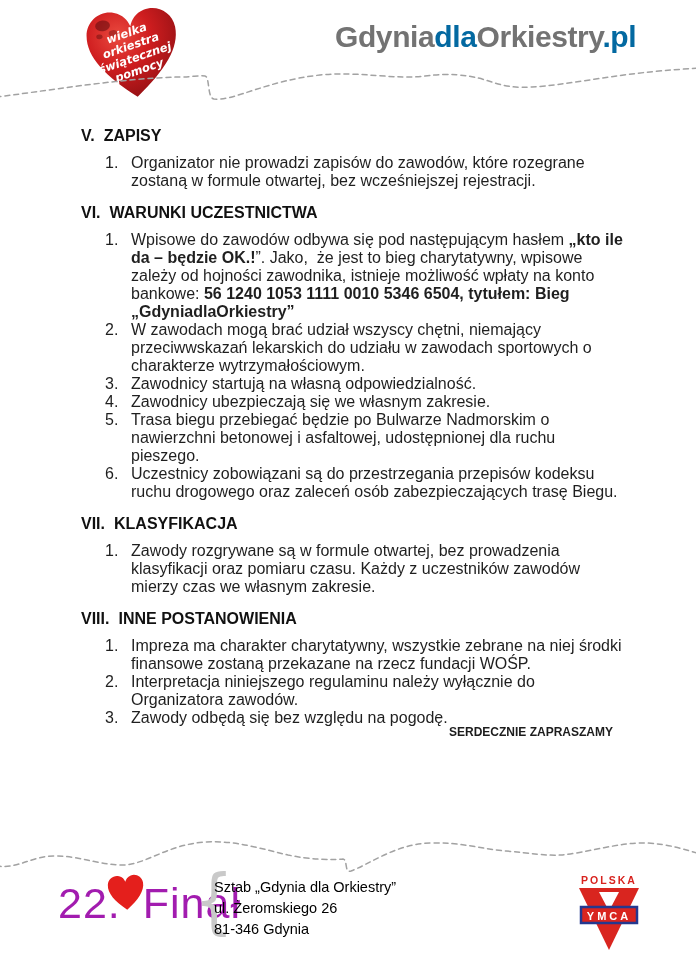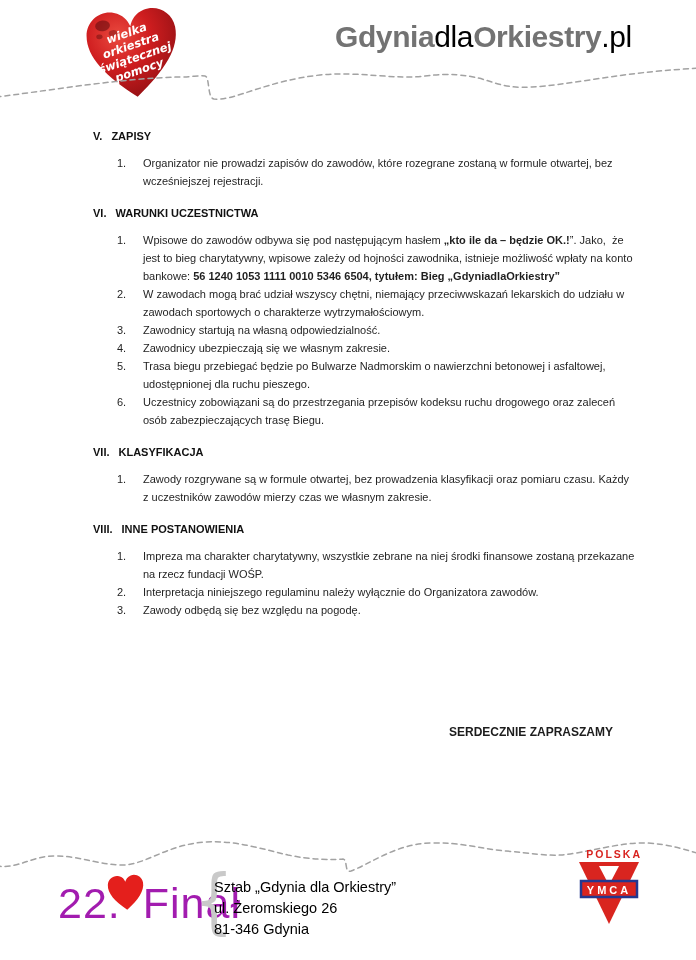--- a/index.html
+++ b/index.html
@@ -10,43 +10,43 @@
   
   .wosp-heart{position:absolute;left:80px;top:0px;width:106px;height:104px;transform:rotate(-6deg);}
   .wosp-heart svg{position:absolute;left:0;top:0;width:100%;height:100%;}
   .wosp-heart .heart-text{
     position:absolute;left:8px;top:26px;width:90px;text-align:center;
     transform:rotate(-13deg);color:#fff;font-family:"DejaVu Sans",sans-serif;
     font-style:italic;font-weight:bold;font-size:11.5px;line-height:13px;
   }
   .site-title{position:absolute;left:335px;top:20px;font-size:30px;letter-spacing:-0.4px;color:#2b2b2b;white-space:nowrap;}
   .site-title .tbold{font-weight:bold;color:#737373;}
-  .site-title .tlight{font-weight:normal;color:#000000;}
+  .site-title .tlight{font-weight:bold;color:#0369a1;}
   .wave{position:absolute;left:0;width:696px;height:52px;pointer-events:none;}
   .wave.top{top:58px;}
   .wave.bottom{top:832px;}
   .wave path{fill:none;stroke:#a2a2a2;stroke-width:1.5;stroke-dasharray:5 4;stroke-linecap:round;}
   
-  .content{position:absolute;left:81px;top:127px;width:545px;font-size:11px;line-height:18px;margin-left:12px;}
+  .content{position:absolute;left:81px;top:127px;width:545px;font-size:16px;line-height:18px;}
   .doc-section{margin-bottom:14px;}
   .sec-heading{font-weight:bold;margin-bottom:9px;color:#111;}
   .sec-num{margin-right:9px;}
   .item-list{margin-left:24px;}
   .item{display:flex;}
   .item-num{flex:0 0 26px;}
   .item-text{width:492px;}
   
   .closing{position:absolute;left:449px;top:721px;font-weight:bold;font-size:12px;line-height:22px;color:#1c1c1c;}
   
   .final-logo{position:absolute;left:58px;top:872px;height:56px;color:#a21caf;font-size:43px;letter-spacing:1px;white-space:nowrap;}
   .final-logo .fin-num,.final-logo .fin-word{display:inline-block;vertical-align:baseline;}
   .final-logo .heart-small{display:inline-block;width:42px;height:40px;margin:0 -4px 0 -16px;vertical-align:6px;transform:rotate(-4deg);}
   .addr-brace{position:absolute;left:191px;top:869px;font-family:"DejaVu Sans",sans-serif;font-size:72px;line-height:62px;color:#c9c9c9;transform:scaleX(0.85);}
   .footer-address{position:absolute;left:214px;top:877px;font-size:14.5px;line-height:21px;color:#000000;}
-  .ymca{position:absolute;left:576px;top:848px;width:66px;text-align:right;}
+  .ymca{position:absolute;left:576px;top:874px;width:66px;text-align:center;}
   .ymca-top{color:#d8231f;font-weight:bold;font-size:10.5px;letter-spacing:2px;margin-bottom:1px;}
   .ymca svg{display:block;margin:0 auto;}
 </style>
 </head>
 <body>
 
 <div class="page">
 
   <div class="wosp-heart">
     <svg viewBox="0 0 100 95">

